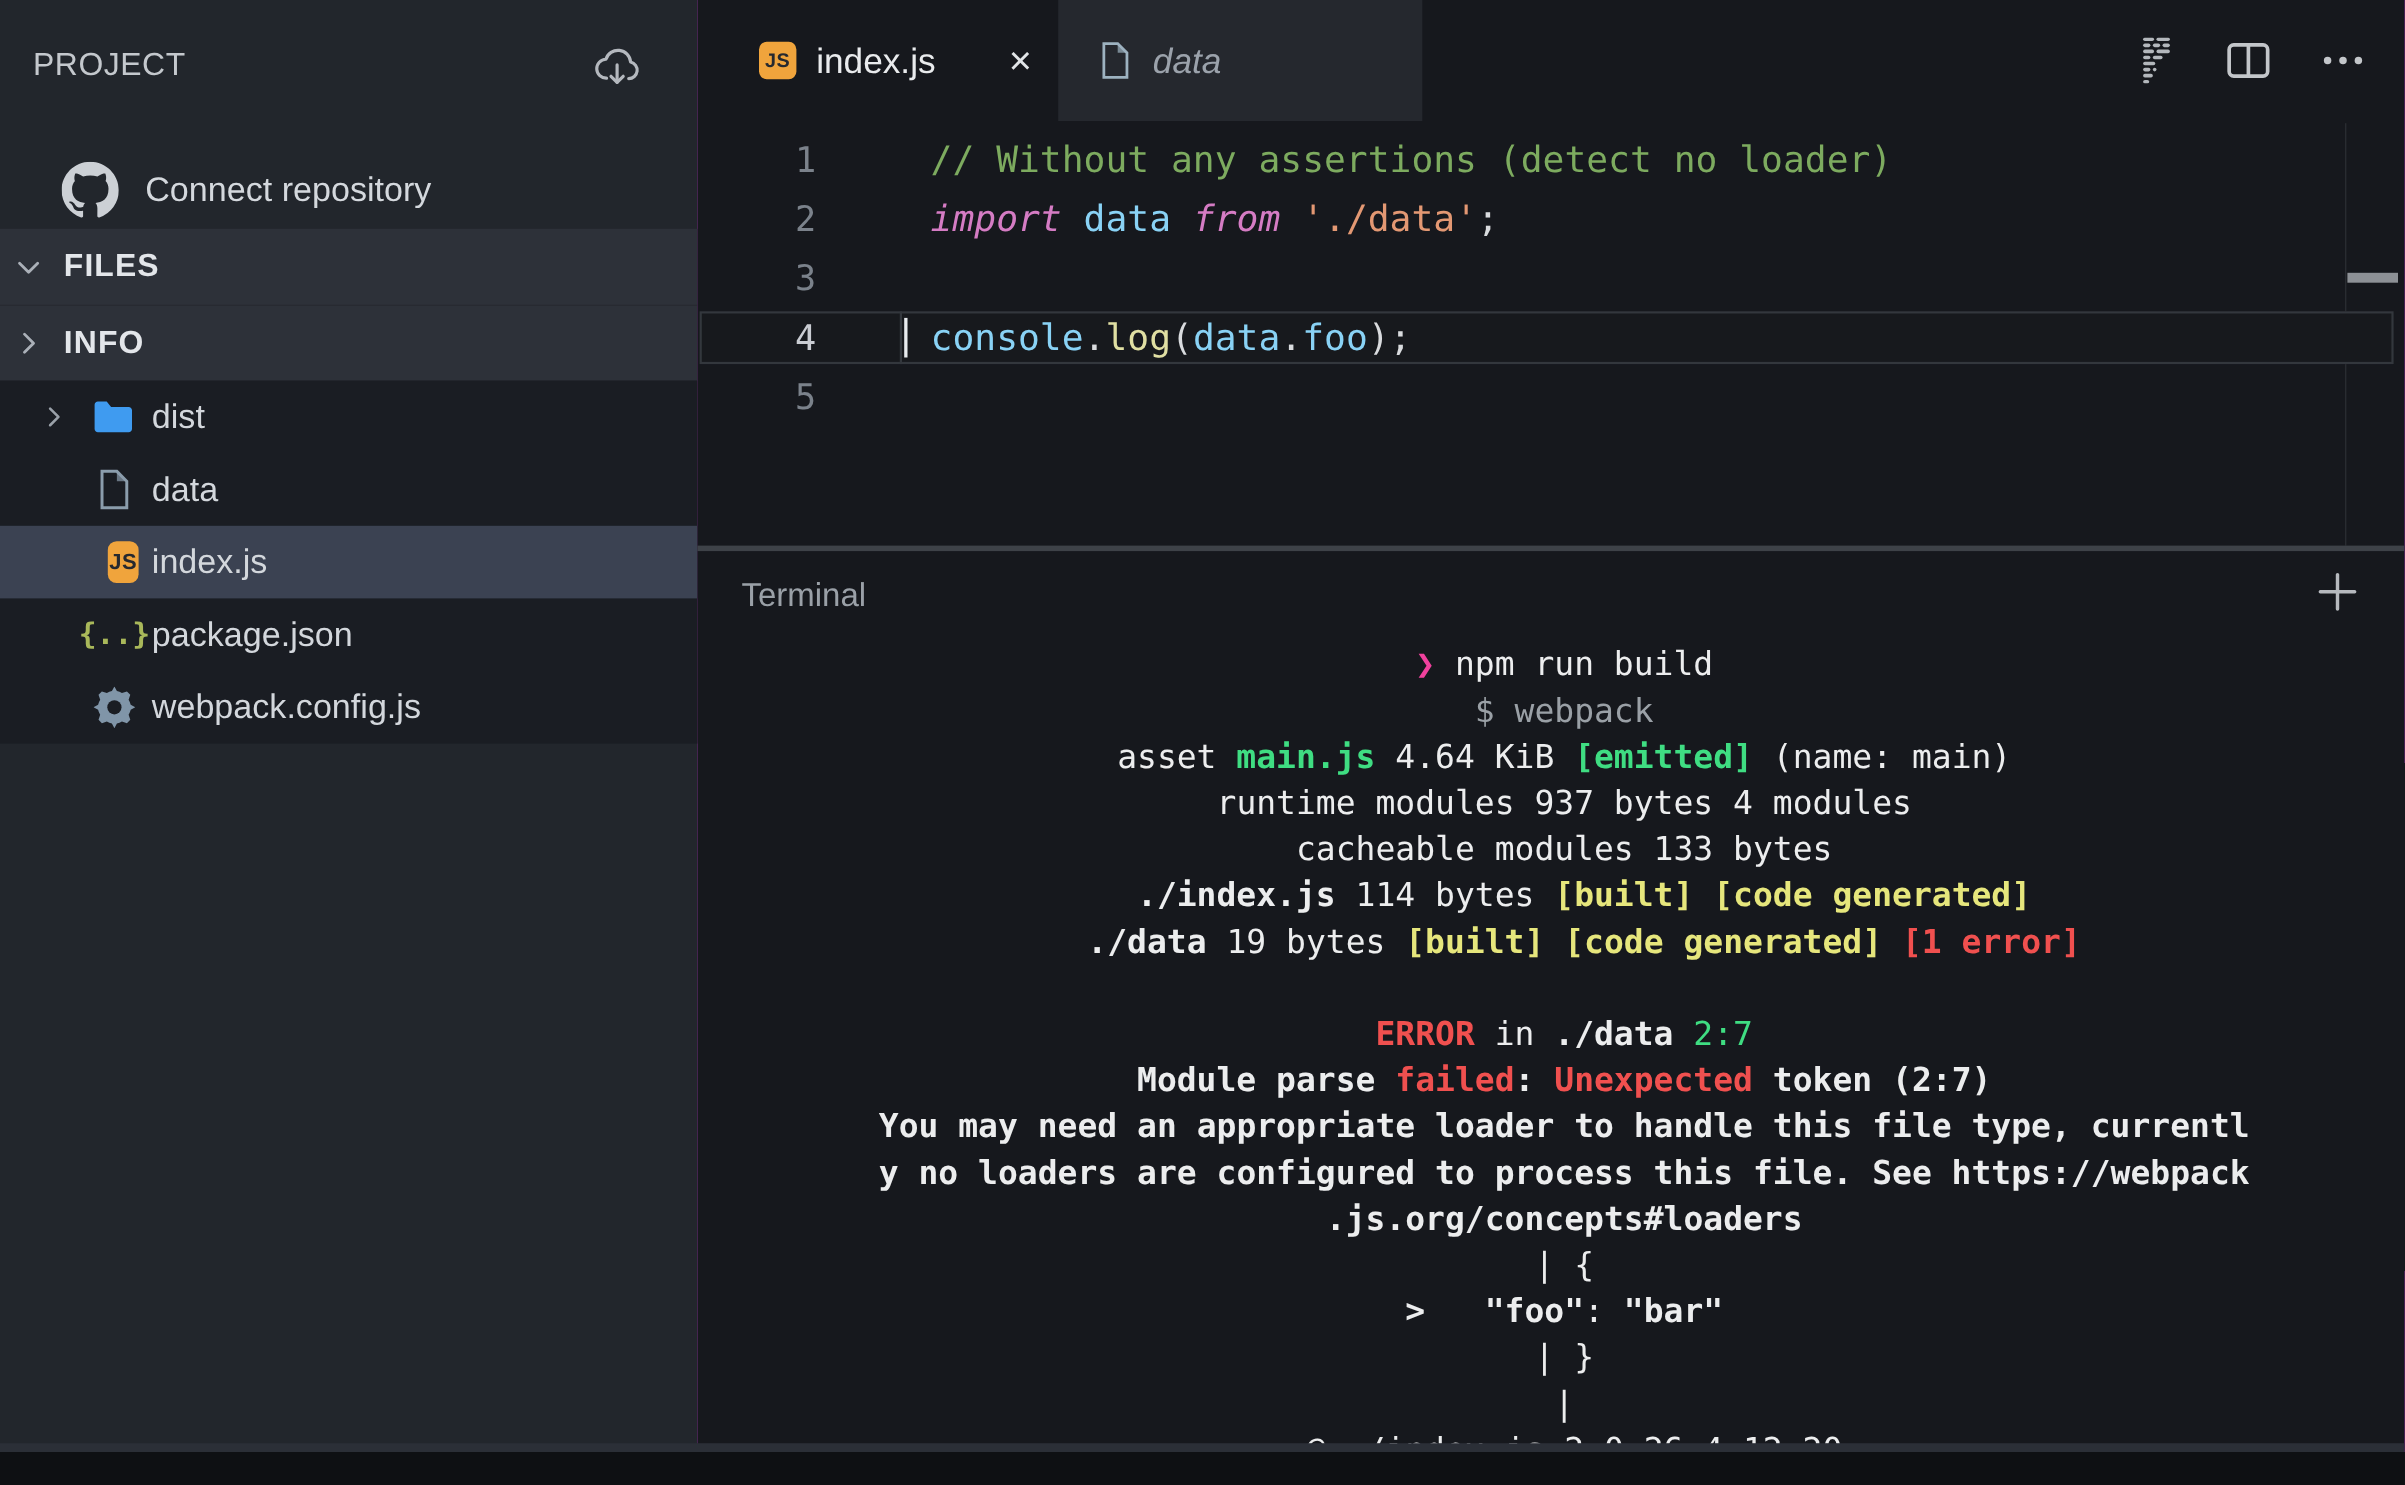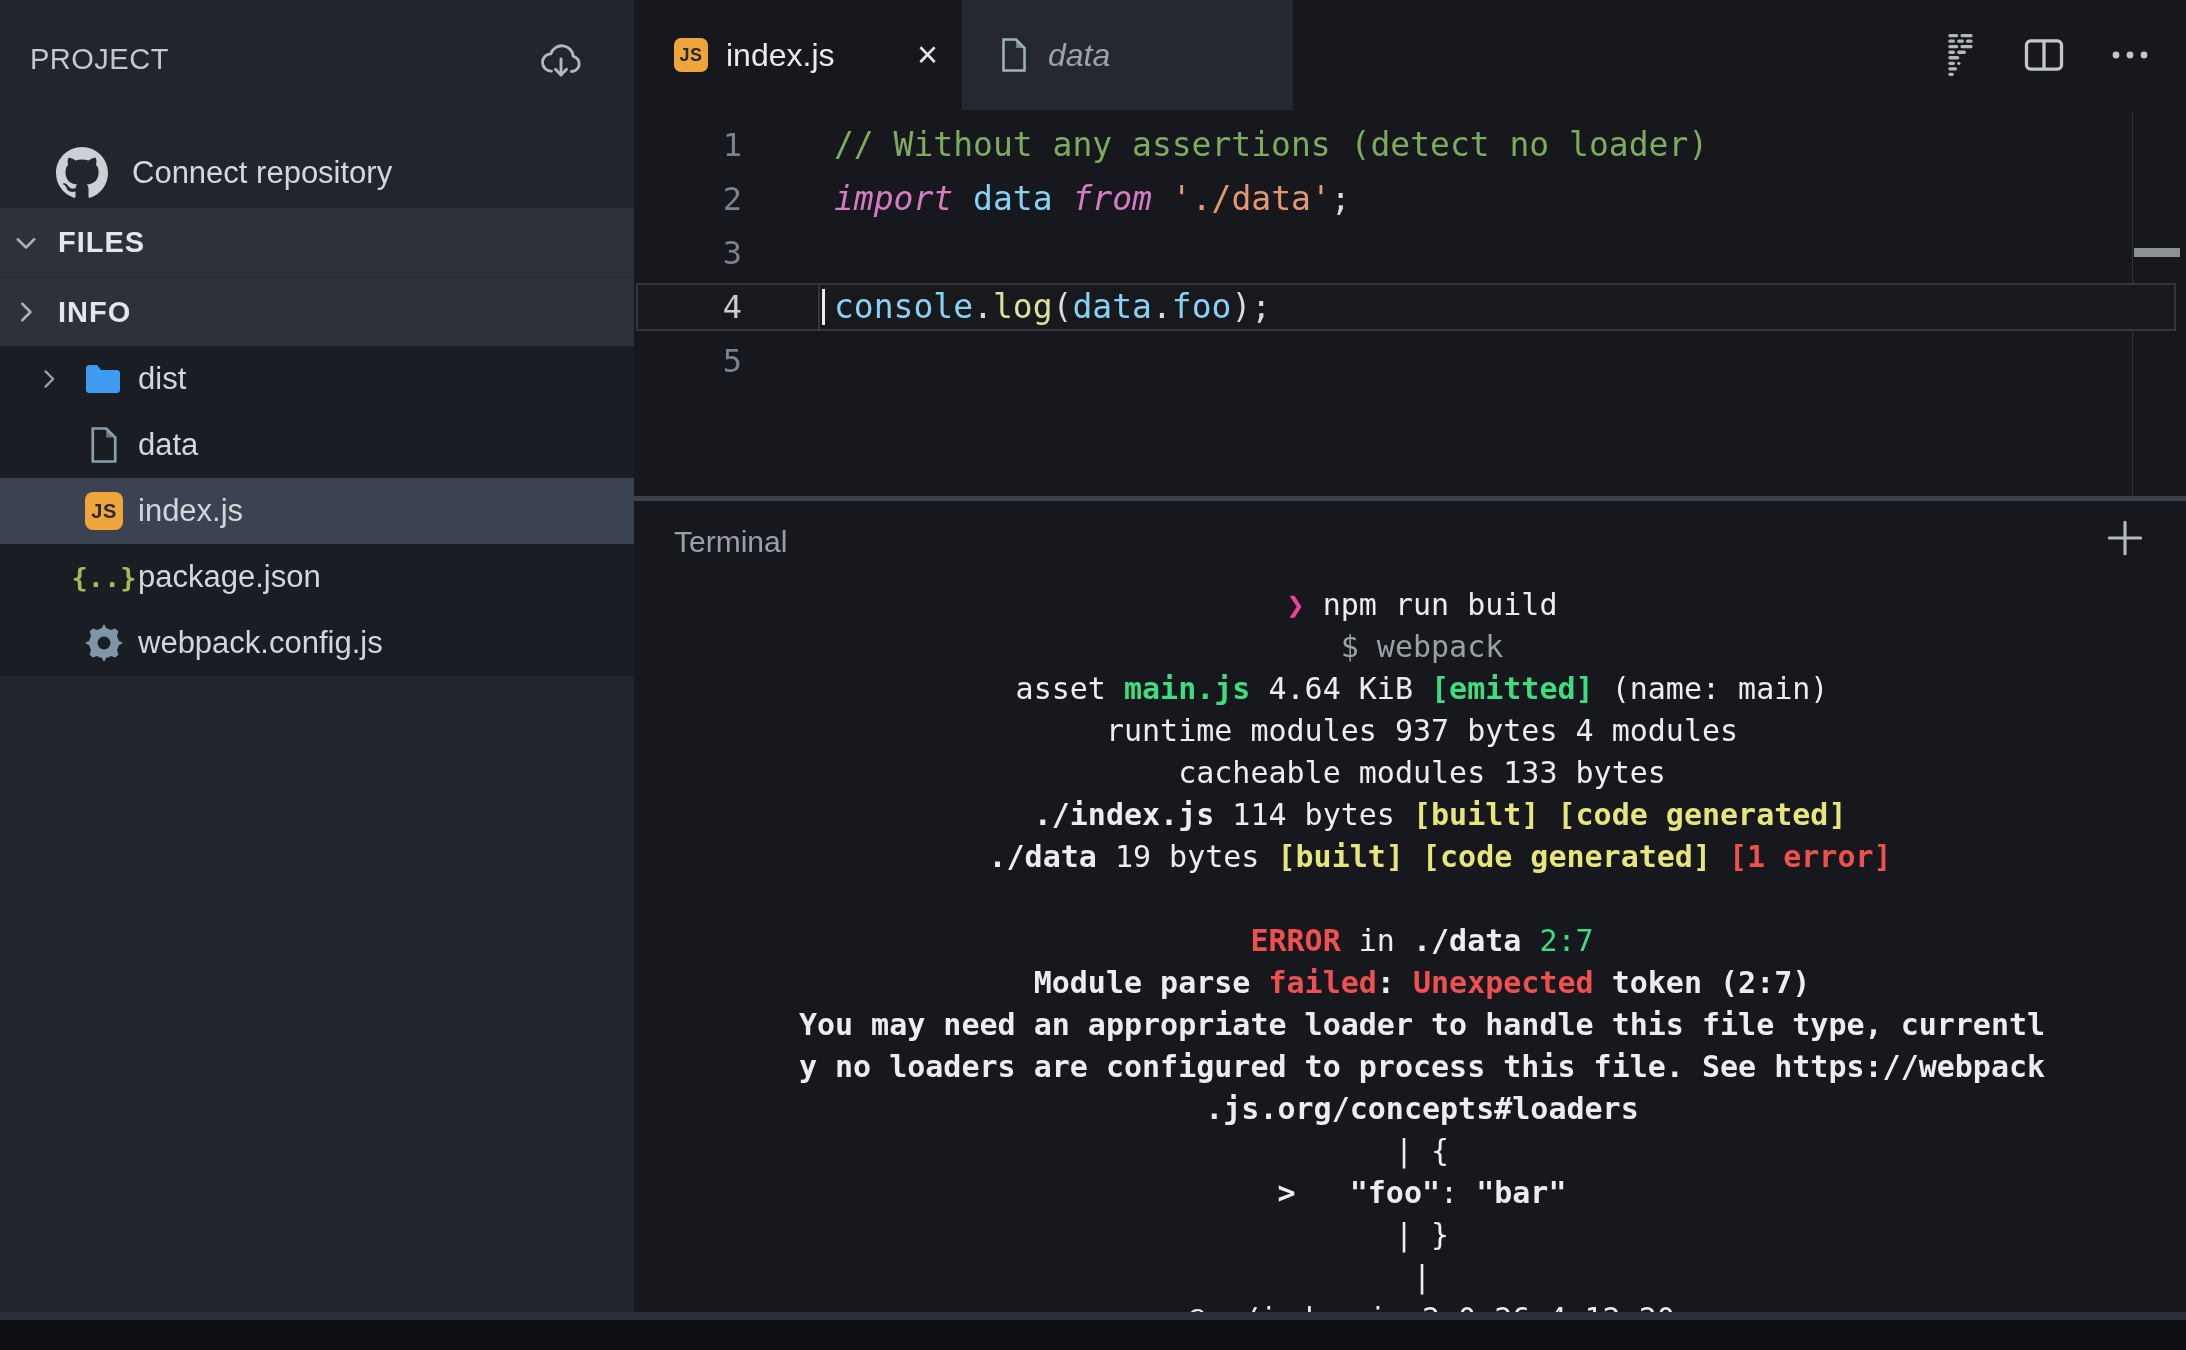--- a/index.html
+++ b/index.html
@@ -18,21 +18,21 @@
   .section-row{height:69px;display:flex;align-items:center;padding-left:14px;gap:20px;cursor:pointer;box-sizing:border-box;}
   .section-row + .section-row{border-top:1px solid rgba(0,0,0,.18);}
   .section-label{font-size:29px;font-weight:bold;color:#e3e6ea;letter-spacing:1px;}
   .tree{position:absolute;top:346px;left:0;width:634px;background:#1a1d23;}
   .tree-row{height:66px;position:relative;cursor:pointer;}
   .tree-row.selected{background:#3b4252;}
   .tr-chevron{position:absolute;left:38px;top:50%;transform:translateY(-50%);width:26px;display:flex;}
   .tr-icon{position:absolute;left:82px;top:50%;transform:translateY(-50%);width:44px;display:flex;justify-content:center;align-items:center;}
   .tr-label{position:absolute;left:138px;top:50%;transform:translateY(-50%);font-size:31px;color:#d3d7dc;white-space:nowrap;}
   .jsbadge{display:inline-flex;align-items:center;justify-content:center;width:38px;height:38px;border-radius:8px;
-           background:#f0a43c;color:#26292f;font-weight:bold;font-size:20px;letter-spacing:.5px;}
+           background:#f0a43c;color:#26292f;font-weight:bold;font-size:20px;letter-spacing:.5px;margin-left:16px;}
   .jsbadge.small{width:34px;height:34px;font-size:18px;border-radius:7px;}
   .braces{font-family:"DejaVu Sans Mono","Liberation Mono",monospace;font-weight:bold;font-size:27px;color:#a9b85a;}
 
   
   .main{position:absolute;left:634px;top:0;width:1552px;height:1350px;background:#16181d;}
   .tabbar{position:absolute;top:0;left:0;width:100%;height:110px;}
   .tab{position:absolute;top:0;height:110px;display:flex;align-items:center;box-sizing:border-box;cursor:pointer;}
   .tab-active{left:0;width:328px;padding:0 24px 0 40px;gap:18px;}
   .tab-label{font-size:32px;color:#e9ebed;white-space:nowrap;}
   .tab-close{margin-left:auto;font-size:36px;color:#e2e5e8;line-height:1;cursor:pointer;}
@@ -41,21 +41,21 @@
   .tab-actions{position:absolute;right:36px;top:0;height:110px;display:flex;align-items:center;gap:46px;}
   .tab-actions>span{display:flex;cursor:pointer;}
 
   
   .editor{position:absolute;top:110px;left:0;width:100%;height:386px;cursor:text;}
   .ed-lines{position:absolute;top:8px;left:0;right:0;}
   .ed-line{height:54px;position:relative;font-family:"DejaVu Sans Mono","Liberation Mono",monospace;
            font-size:33px;line-height:54px;white-space:pre;}
   .ed-num{position:absolute;left:0;width:108px;text-align:right;color:#7b828b;font-size:32px;z-index:2;}
   .ed-line.current .ed-num{color:#c9ccd2;}
-  .ed-code{position:absolute;left:200px;z-index:2;}
+  .ed-code{position:absolute;left:212px;z-index:2;}
   .hl{position:absolute;left:2px;right:10px;top:3px;bottom:3px;background:#17191d;border:2px solid #33373d;box-sizing:border-box;z-index:1;}
   .hl-sep{position:absolute;left:184px;top:3px;bottom:3px;width:2px;background:#33373d;z-index:1;}
   .caret{position:absolute;left:188px;top:9px;bottom:9px;width:3px;background:#e8ecef;z-index:3;}
   .tok-comment{color:#7dab5f;}.tok-keyword{color:#d57cc4;font-style:italic;}.tok-ident{color:#89d2f5;}
   .tok-string{color:#e39873;}.tok-func{color:#e0dfa3;}.tok-punct{color:#d9dbde;}.tok-plain{color:#d9dbde;}
   .ed-scroll-line{position:absolute;top:2px;bottom:0;left:1498px;width:1px;background:#2f3237;}
   .ed-scroll-dash{position:absolute;top:138px;left:1500px;width:46px;height:9px;background:#8d9196;cursor:pointer;}
 
   
   .divider{position:absolute;top:496px;left:0;width:100%;height:5px;background:#3e4248;cursor:row-resize;}

